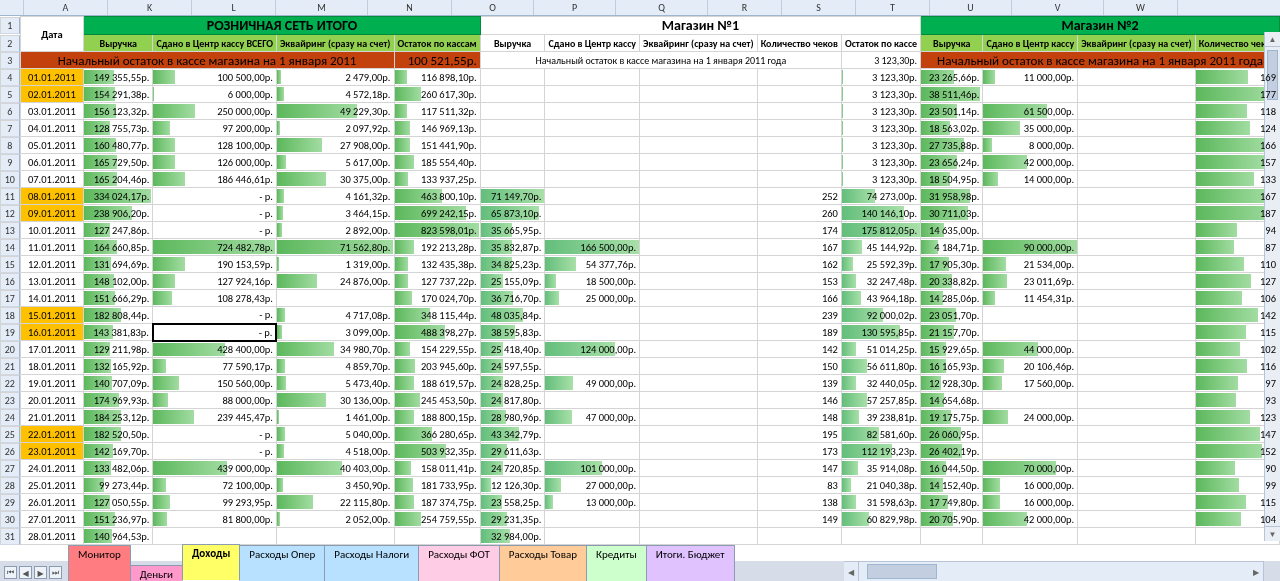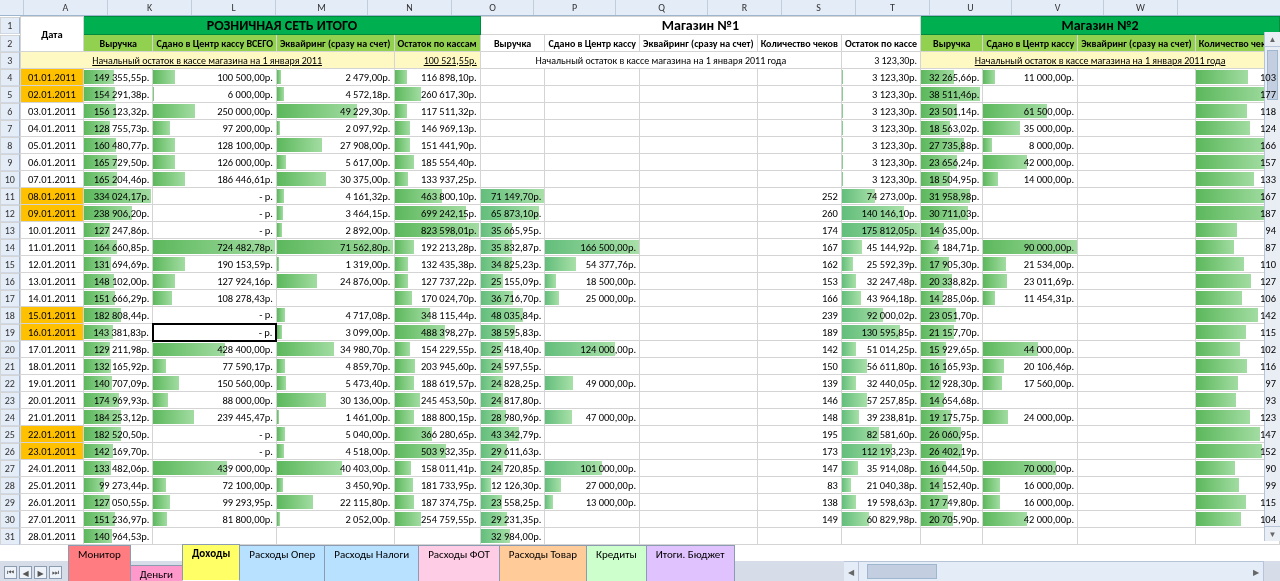--- a/index.html
+++ b/index.html
@@ -29,21 +29,21 @@
   .w-S  { width: 74px; }
   .w-T  { width: 74px; }
   .w-U  { width: 82px; }
   .w-V  { width: 92px; }
   .w-W  { width: 74px; }
   
   .hdr-green { background: #00b050; font-weight: bold; text-align: center; border-color: #008a3e !important; }
   .hdr-white { background: #fff; font-weight: bold; text-align: center; }
   .sub-green { background: #92d050; font-weight: bold; text-align: center; font-size: 10px; line-height: 11px; }
   .sub-white { background: #fff; font-weight: bold; text-align: center; font-size: 10px; line-height: 11px; }
-  .initial-green { background: #fef9c3; text-align: right; font-size: 10px; text-decoration: underline; }
+  .initial-green { background: #c2410c; text-align: right; font-size: 13px; }
   .initial-white { background: #fff; font-size: 10px; }
   
   .date-w { background: #fff; text-align: center; }
   .date-y { background: #ffc000; text-align: center; }
   
   .valcell { text-align: right; position: relative; }
   .bar { position: absolute; left: 0; top: 1px; bottom: 1px; background: linear-gradient(to right, #63be7b 0%, #a8e0a8 100%); z-index: 0; }
   .bar.gr2 { background: linear-gradient(to right, #5cb85c 0%, #a2dca2 100%); }
   .vt { position: relative; z-index: 1; }
   
@@ -157,24 +157,24 @@
               <td class="date-y">01.01.2011</td>
               <td class="valcell"><div class="bar gr2" style="width: 43.9281%;"></div><span class="vt">149 355,55р.</span></td>
               <td class="valcell"><div class="bar gr2" style="width: 17.8767%;"></div><span class="vt">100 500,00р.</span></td>
               <td class="valcell"><div class="bar gr2" style="width: 3.44306%;"></div><span class="vt">2 479,00р.</span></td>
               <td class="valcell"><div class="bar gr2" style="width: 14.0841%;"></div><span class="vt">116 898,10р.</span></td>
               <td class="valcell"><span class="vt"></span></td>
               <td class="valcell"><span class="vt"></span></td>
               <td class="valcell"><span class="vt"></span></td>
               <td class="valcell"><span class="vt"></span></td>
               <td class="valcell"><div class="bar" style="width: 1.7746%;"></div><span class="vt">3 123,30р.</span></td>
-              <td class="valcell"><div class="bar gr2" style="width: 53.1641%;"></div><span class="vt">32 265,66р.</span></td>
+              <td class="valcell"><div class="bar gr2" style="width: 53.1641%;"></div><span class="vt">23 265,66р.</span></td>
               <td class="valcell"><div class="bar gr2" style="width: 12.2222%;"></div><span class="vt">11 000,00р.</span></td>
               <td class="valcell"><span class="vt"></span></td>
-              <td class="valcell"><div class="bar gr2" style="width: 62.6316%;"></div><span class="vt">103</span></td>
+              <td class="valcell"><div class="bar gr2" style="width: 62.6316%;"></div><span class="vt">169</span></td>
             </tr>
             <tr>
               <td class="rowhdr-cell">5</td>
               <td class="date-y">02.01.2011</td>
               <td class="valcell"><div class="bar gr2" style="width: 45.3798%;"></div><span class="vt">154 291,38р.</span></td>
               <td class="valcell"><div class="bar gr2" style="width: 0.821918%;"></div><span class="vt">6 000,00р.</span></td>
               <td class="valcell"><div class="bar gr2" style="width: 6.35025%;"></div><span class="vt">4 572,18р.</span></td>
               <td class="valcell"><div class="bar gr2" style="width: 31.3997%;"></div><span class="vt">260 617,30р.</span></td>
               <td class="valcell"><span class="vt"></span></td>
               <td class="valcell"><span class="vt"></span></td>
@@ -581,21 +581,21 @@
               <td class="rowhdr-cell">29</td>
               <td class="date-w">26.01.2011</td>
               <td class="valcell"><div class="bar gr2" style="width: 37.3678%;"></div><span class="vt">127 050,55р.</span></td>
               <td class="valcell"><div class="bar gr2" style="width: 13.6019%;"></div><span class="vt">99 293,95р.</span></td>
               <td class="valcell"><div class="bar gr2" style="width: 30.7164%;"></div><span class="vt">22 115,80р.</span></td>
               <td class="valcell"><div class="bar gr2" style="width: 22.5753%;"></div><span class="vt">187 374,75р.</span></td>
               <td class="valcell"><div class="bar" style="width: 32.7198%;"></div><span class="vt">23 558,25р.</span></td>
               <td class="valcell"><div class="bar" style="width: 7.78443%;"></div><span class="vt">13 000,00р.</span></td>
               <td class="valcell"><span class="vt"></span></td>
               <td class="valcell"><span class="vt">138</span></td>
-              <td class="valcell"><div class="bar" style="width: 17.9538%;"></div><span class="vt">19 598,63р.</span></td>
+              <td class="valcell"><div class="bar" style="width: 17.9538%;"></div><span class="vt">31 598,63р.</span></td>
               <td class="valcell"><div class="bar gr2" style="width: 44.3745%;"></div><span class="vt">17 749,80р.</span></td>
               <td class="valcell"><div class="bar gr2" style="width: 17.7778%;"></div><span class="vt">16 000,00р.</span></td>
               <td class="valcell"><span class="vt"></span></td>
               <td class="valcell"><div class="bar gr2" style="width: 60.5263%;"></div><span class="vt">115</span></td>
             </tr>
             <tr>
               <td class="rowhdr-cell">30</td>
               <td class="date-w">27.01.2011</td>
               <td class="valcell"><div class="bar gr2" style="width: 44.4815%;"></div><span class="vt">151 236,97р.</span></td>
               <td class="valcell"><div class="bar gr2" style="width: 11.2055%;"></div><span class="vt">81 800,00р.</span></td>

